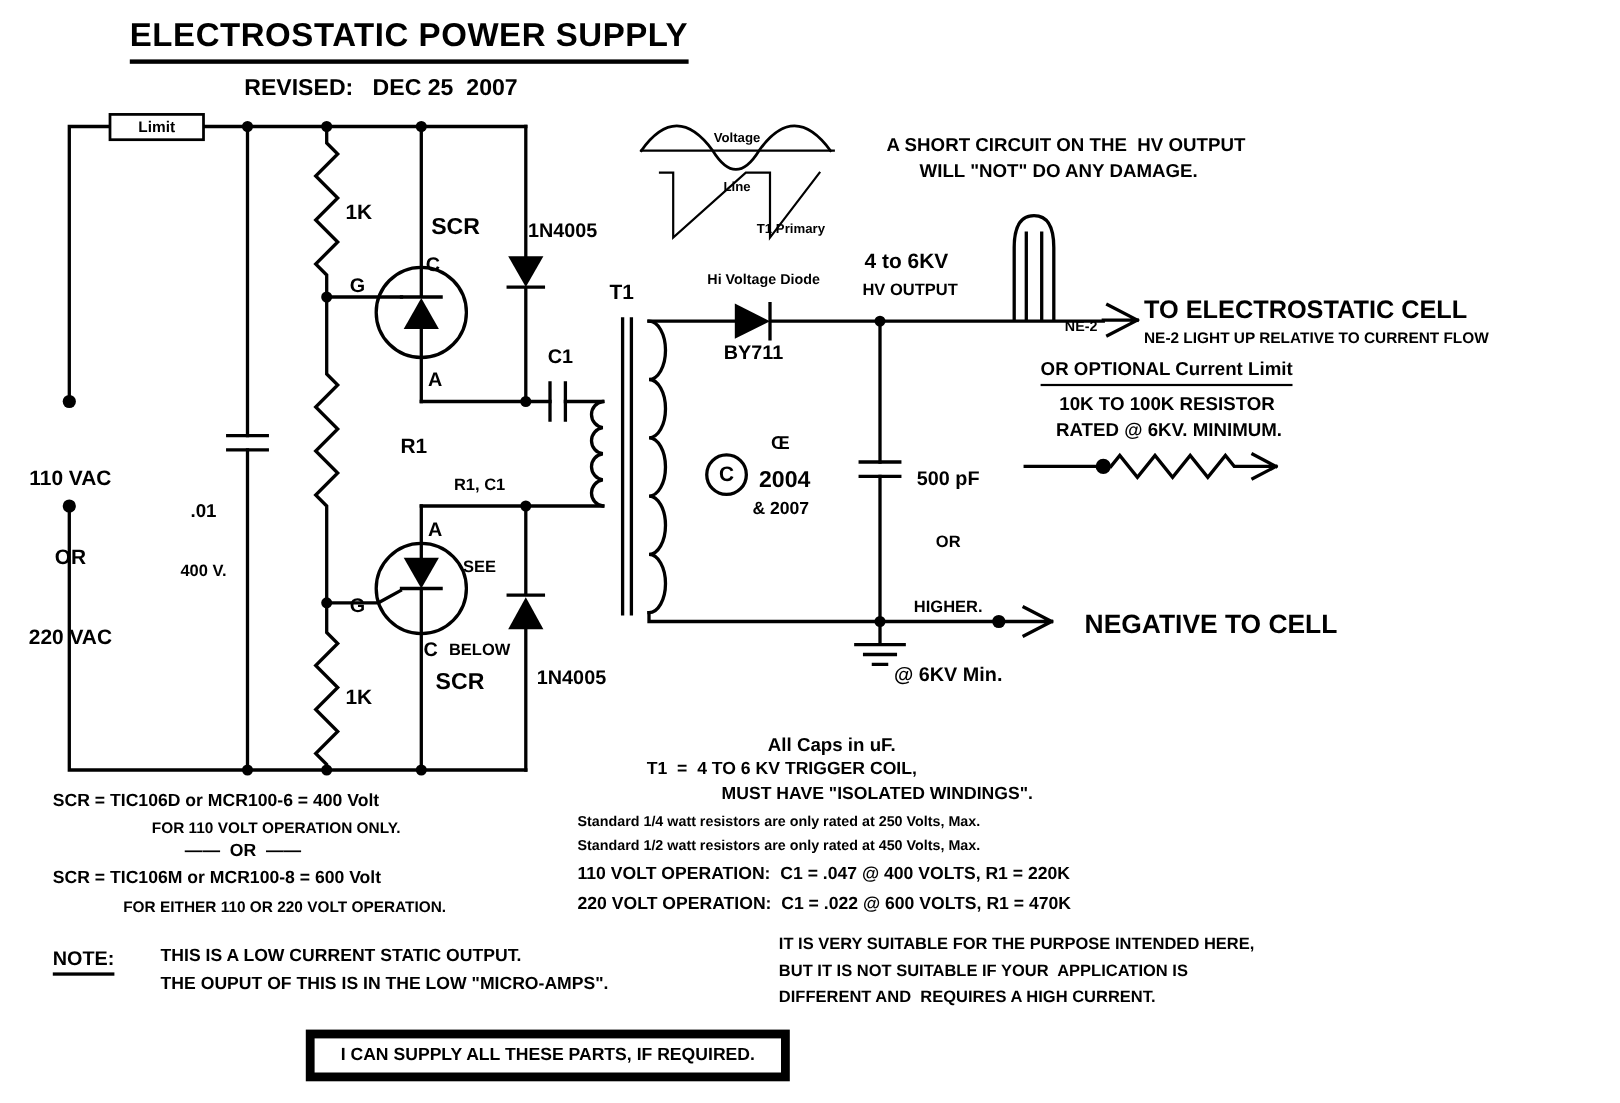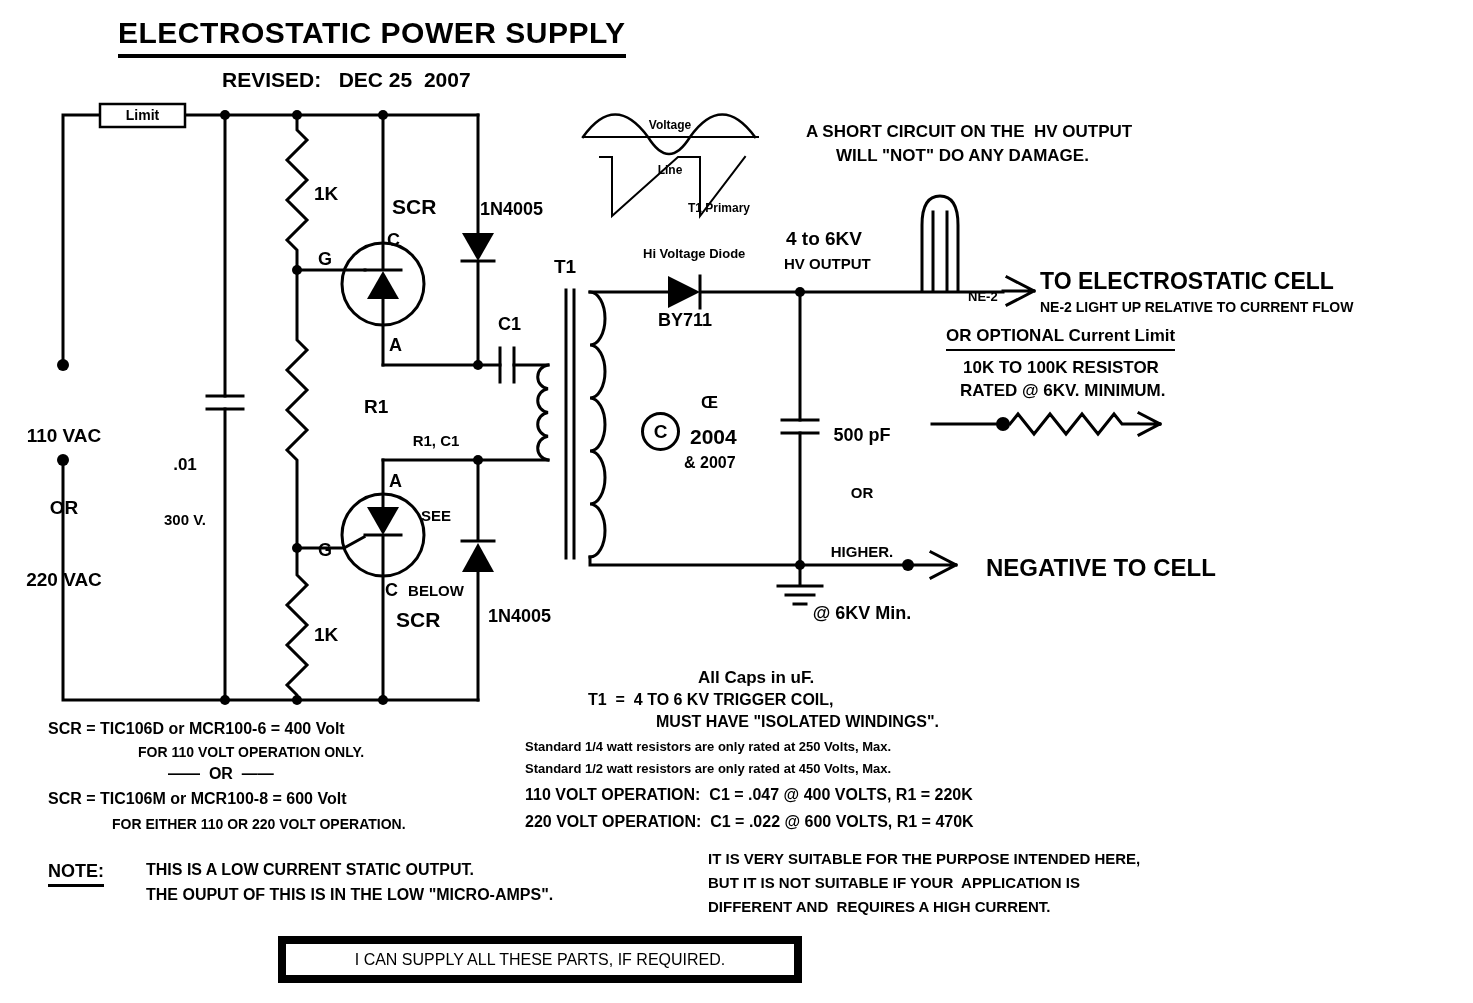--- a/index.html
+++ b/index.html
@@ -3,23 +3,23 @@
 <meta charset="utf-8">
 <style>
   html,body{margin:0;padding:0;background:#fff;}
   #page{position:relative;width:1473px;height:1003px;background:#fff;overflow:hidden;
         font-family:"Liberation Sans",sans-serif;color:#000;}
   svg{position:absolute;left:0;top:0;}
   .lbl{position:absolute;font-weight:bold;white-space:pre;line-height:1.15;}
   .ctr{text-align:center;}
   .ul{border-bottom:3px solid #000;padding-bottom:2px;}
   #title{left:118px;top:16px;font-size:30px;letter-spacing:.5px;border-bottom:4px solid #000;padding-bottom:3px;}
-  #footerbox{position:absolute;left:278px;top:936px;width:524px;height:47px;border:8px solid #000;
+  #footerbox{position:absolute;left:278px;top:936px;width:440px;height:47px;border:8px solid #000;
              box-sizing:border-box;display:flex;align-items:center;justify-content:center;
-             font-weight:normal;font-size:16px;}
+             font-weight:bold;font-size:16px;}
   .circ{position:absolute;border:3px solid #000;border-radius:50%;text-align:center;font-weight:bold;}
 </style>
 </head>
 <body>
 
 <div id="page">
 
   <svg width="1473" height="1003" viewBox="0 0 1473 1003">
     <g stroke="#000" stroke-width="3" fill="none" stroke-linecap="square">
       <path d="M63,115 H100 M63,115 V365 M63,460 V700 M63,700 H478"></path>
@@ -87,21 +87,21 @@
   <div class="lbl ctr" style="left:100px;top:107px;width:85px;font-size:14px;">Limit</div>
 
   <div class="lbl ctr" style="left:8px;top:376px;width:112px;font-size:19px;line-height:24px;">
     <div>110 VAC</div>
     <div>OR</div>
     <div>220 VAC</div>
   </div>
 
   <div class="lbl ctr" style="left:145px;top:418px;width:80px;">
     <div style="font-size:17px;">.01</div>
-    <div style="font-size:15px;">300 V.</div>
+    <div style="font-size:15px;">400 V.</div>
   </div>
 
   <div class="lbl" style="left:314px;top:183px;font-size:19px;">1K</div>
   <div class="lbl" style="left:316px;top:396px;font-size:19px;margin-left:48px;">R1</div>
   <div class="lbl" style="left:314px;top:624px;font-size:19px;">1K</div>
 
   <div class="lbl" style="left:392px;top:195px;font-size:21px;">SCR</div>
   <div class="lbl" style="left:387px;top:230px;font-size:18px;">C</div>
   <div class="lbl" style="left:318px;top:249px;font-size:18px;">G</div>
   <div class="lbl" style="left:389px;top:335px;font-size:18px;">A</div>

